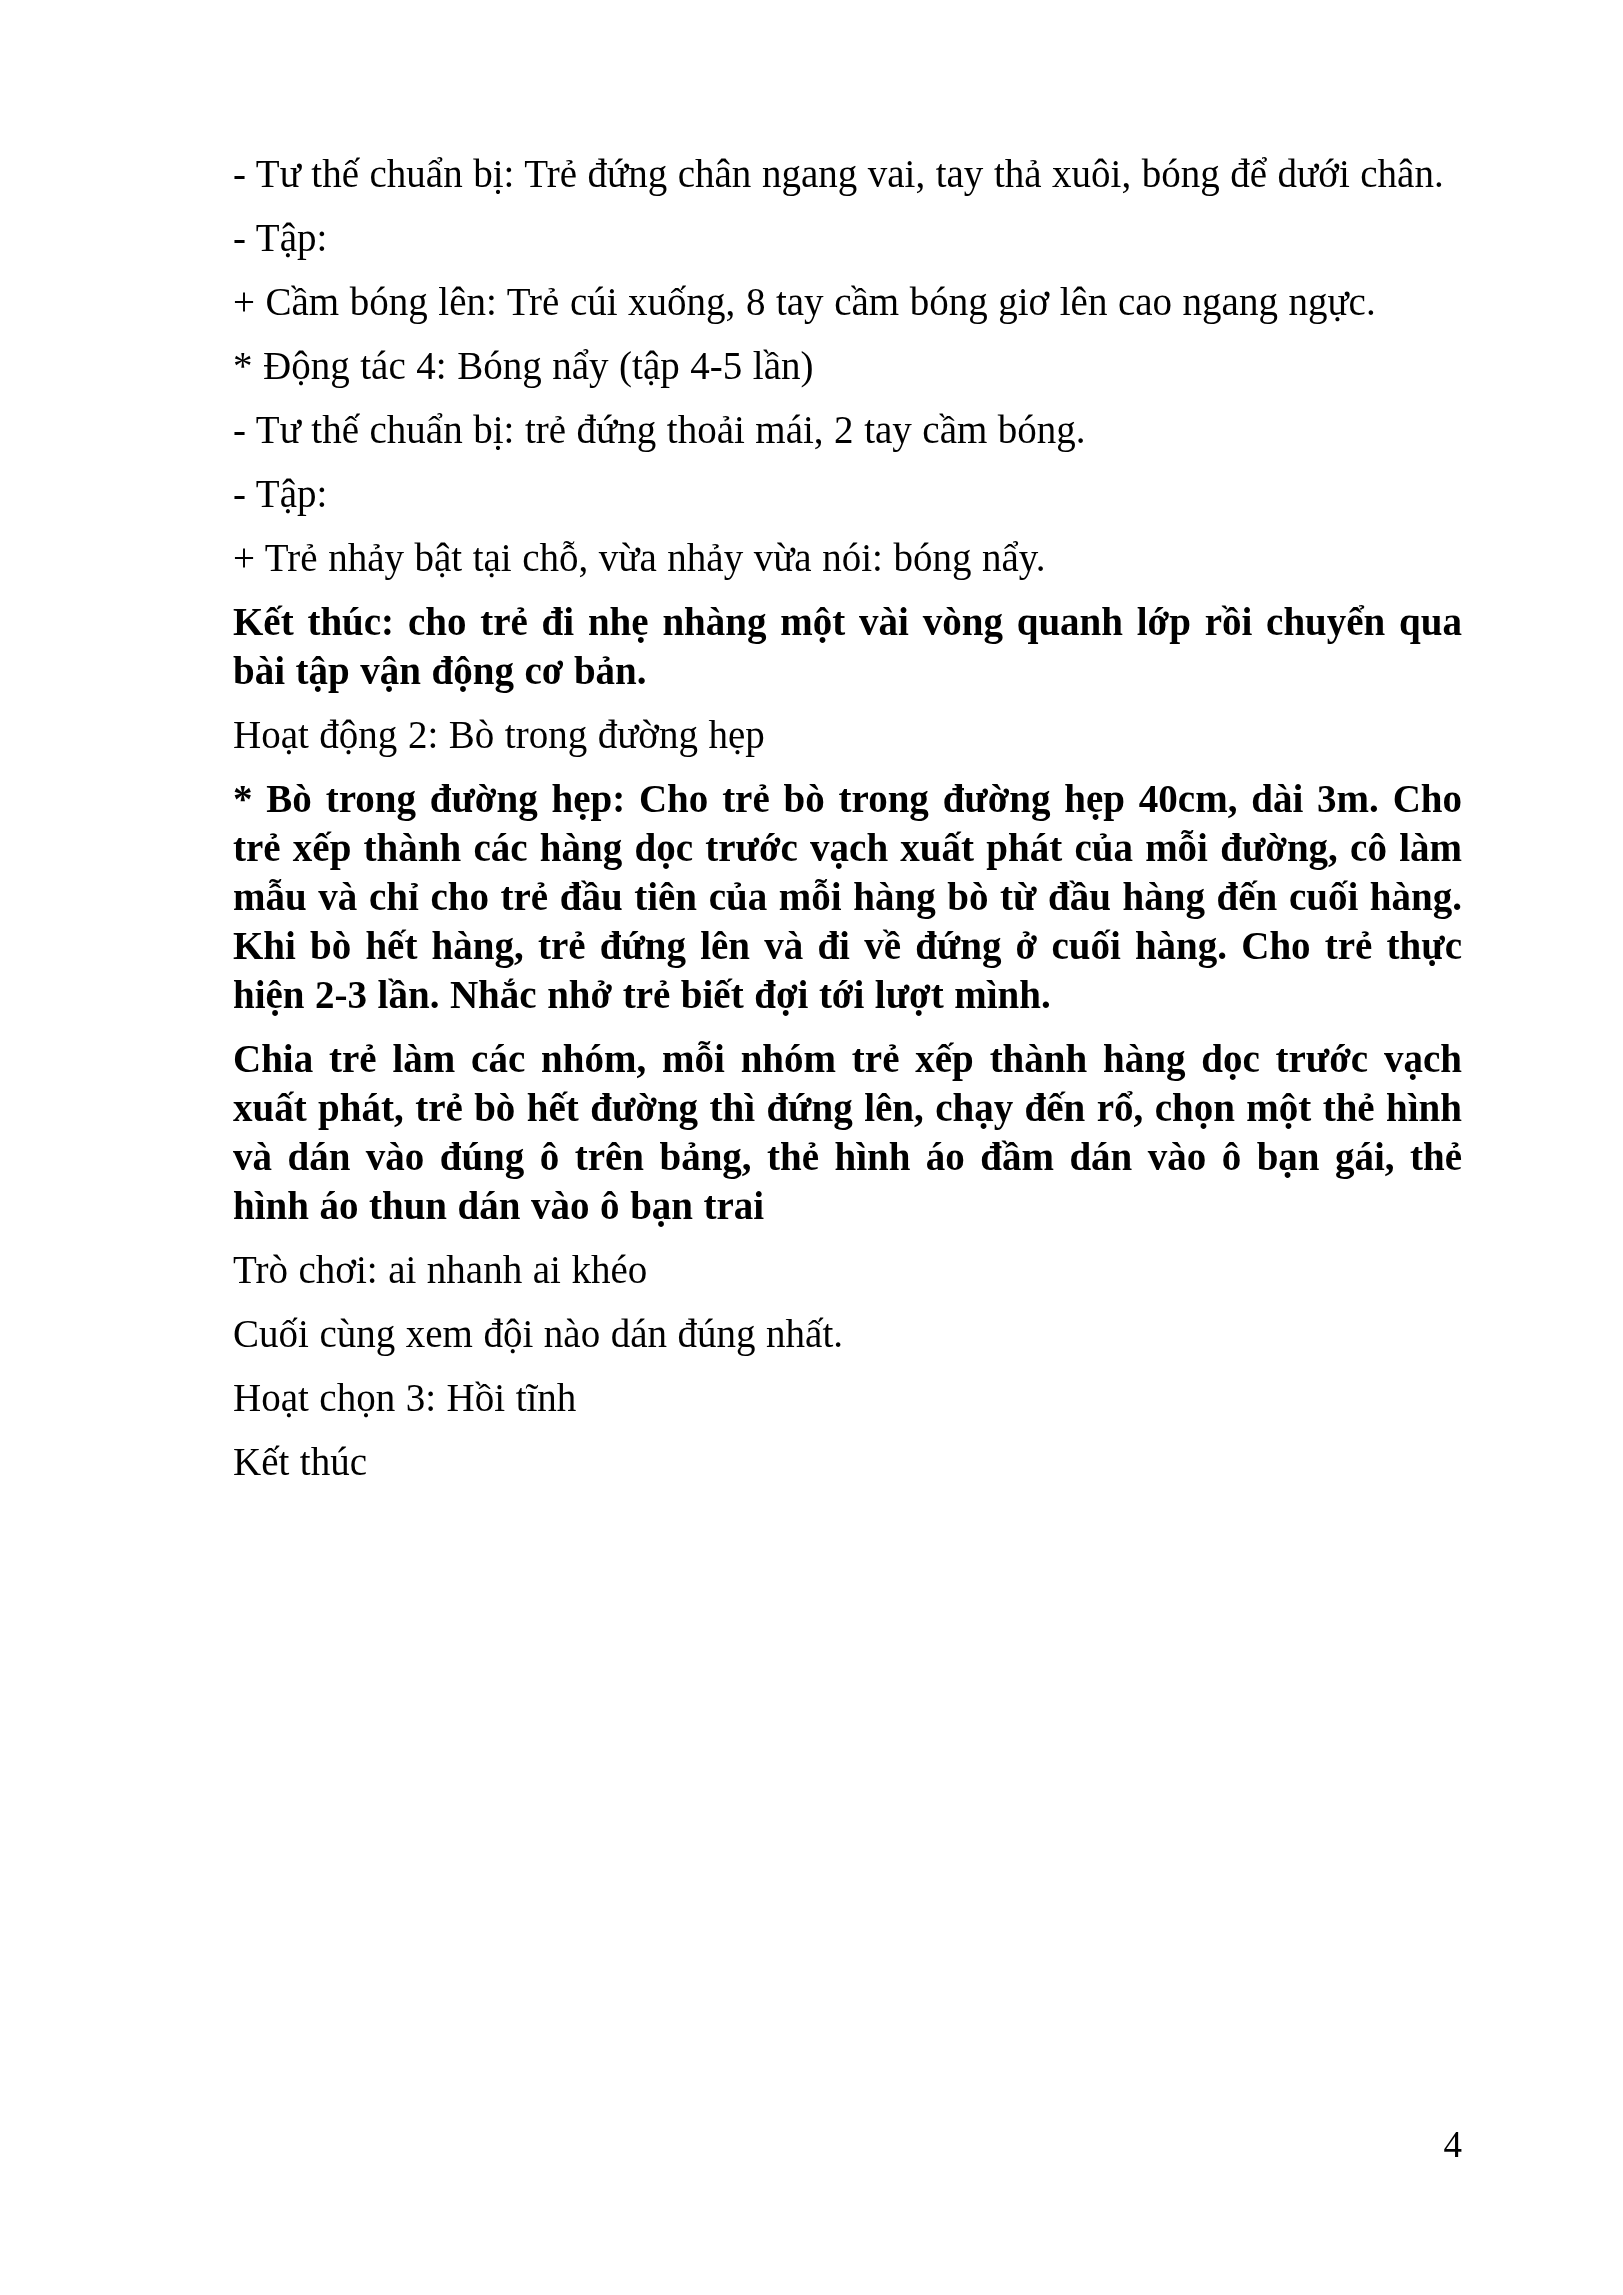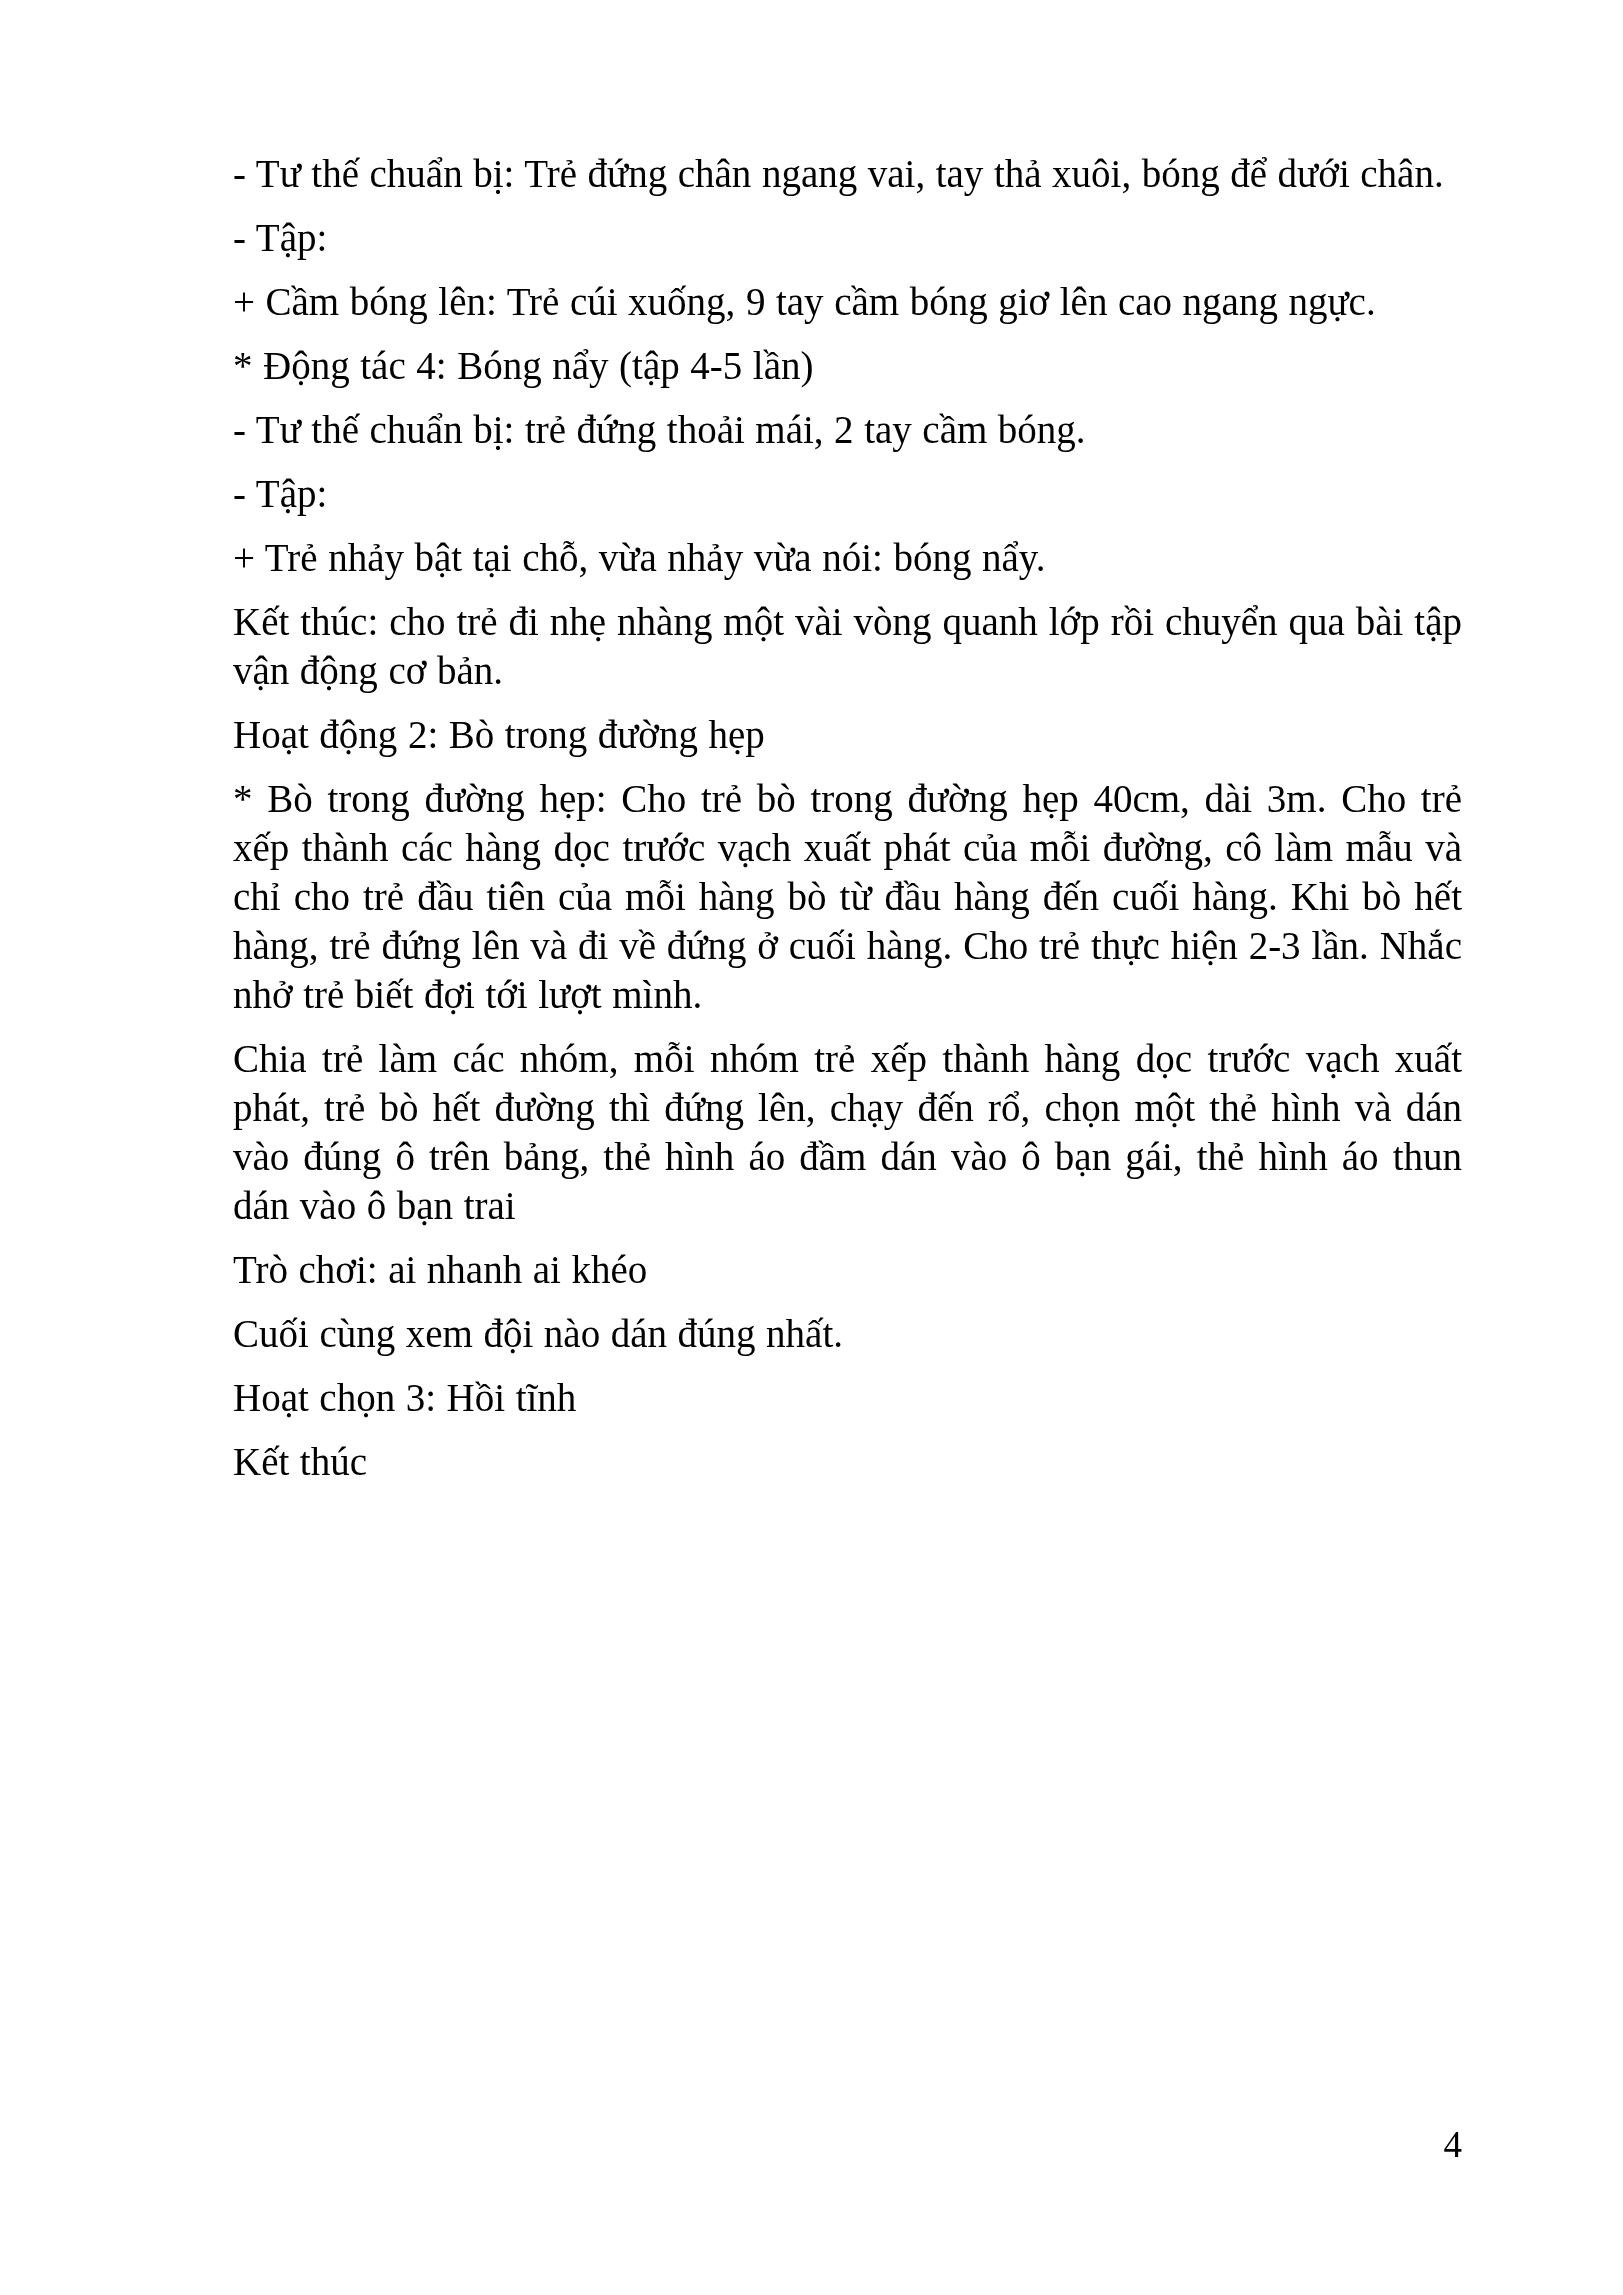--- a/index.html
+++ b/index.html
@@ -33,40 +33,41 @@
     padding: 0;
     font-size: 39px;
     line-height: 49px;
     color: #000000;
     text-align: left;
     word-spacing: 0.8px;
   }
   p.para.justified {
     text-align: justify;
     text-justify: inter-word;
+    font-weight: bold;
   }
   .page-footer {
     position: absolute;
     left: 233px;
     top: 2120px;
     width: 1229px;
     text-align: right;
     font-size: 37px;
     line-height: 49px;
     color: #000000;
   }
 </style>
 </head>
 <body>
 
 <div class="page">
   <div class="doc-body">
       <p class="para">- Tư thế chuẩn bị: Trẻ đứng chân ngang vai, tay thả xuôi, bóng để dưới chân.</p>
       <p class="para">- Tập:</p>
-      <p class="para">+ Cầm bóng lên: Trẻ cúi xuống, 9 tay cầm bóng giơ lên cao ngang ngực.</p>
+      <p class="para">+ Cầm bóng lên: Trẻ cúi xuống, 8 tay cầm bóng giơ lên cao ngang ngực.</p>
       <p class="para">* Động tác 4: Bóng nẩy (tập 4-5 lần)</p>
       <p class="para">- Tư thế chuẩn bị: trẻ đứng thoải mái, 2 tay cầm bóng.</p>
       <p class="para">- Tập:</p>
       <p class="para">+ Trẻ nhảy bật tại chỗ, vừa nhảy vừa nói: bóng nẩy.</p>
       <p class="para justified">Kết thúc: cho trẻ đi nhẹ nhàng một vài vòng quanh lớp rồi chuyển qua bài tập vận động cơ bản.</p>
       <p class="para">Hoạt động 2: Bò trong đường hẹp</p>
       <p class="para justified">* Bò trong đường hẹp: Cho trẻ bò trong đường hẹp 40cm, dài 3m. Cho trẻ xếp thành các hàng dọc trước vạch xuất phát của mỗi đường, cô làm mẫu và chỉ cho trẻ đầu tiên của mỗi hàng bò từ đầu hàng đến cuối hàng. Khi bò hết hàng, trẻ đứng lên và đi về đứng ở cuối hàng. Cho trẻ thực hiện 2-3 lần. Nhắc nhở trẻ biết đợi tới lượt mình.</p>
       <p class="para justified">Chia trẻ làm các nhóm, mỗi nhóm trẻ xếp thành hàng dọc trước vạch xuất phát, trẻ bò hết đường thì đứng lên, chạy đến rổ, chọn một thẻ hình và dán vào đúng ô trên bảng, thẻ hình áo đầm dán vào ô bạn gái, thẻ hình áo thun dán vào ô bạn trai</p>
       <p class="para">Trò chơi: ai nhanh ai khéo</p>
       <p class="para">Cuối cùng xem đội nào dán đúng nhất.</p>

